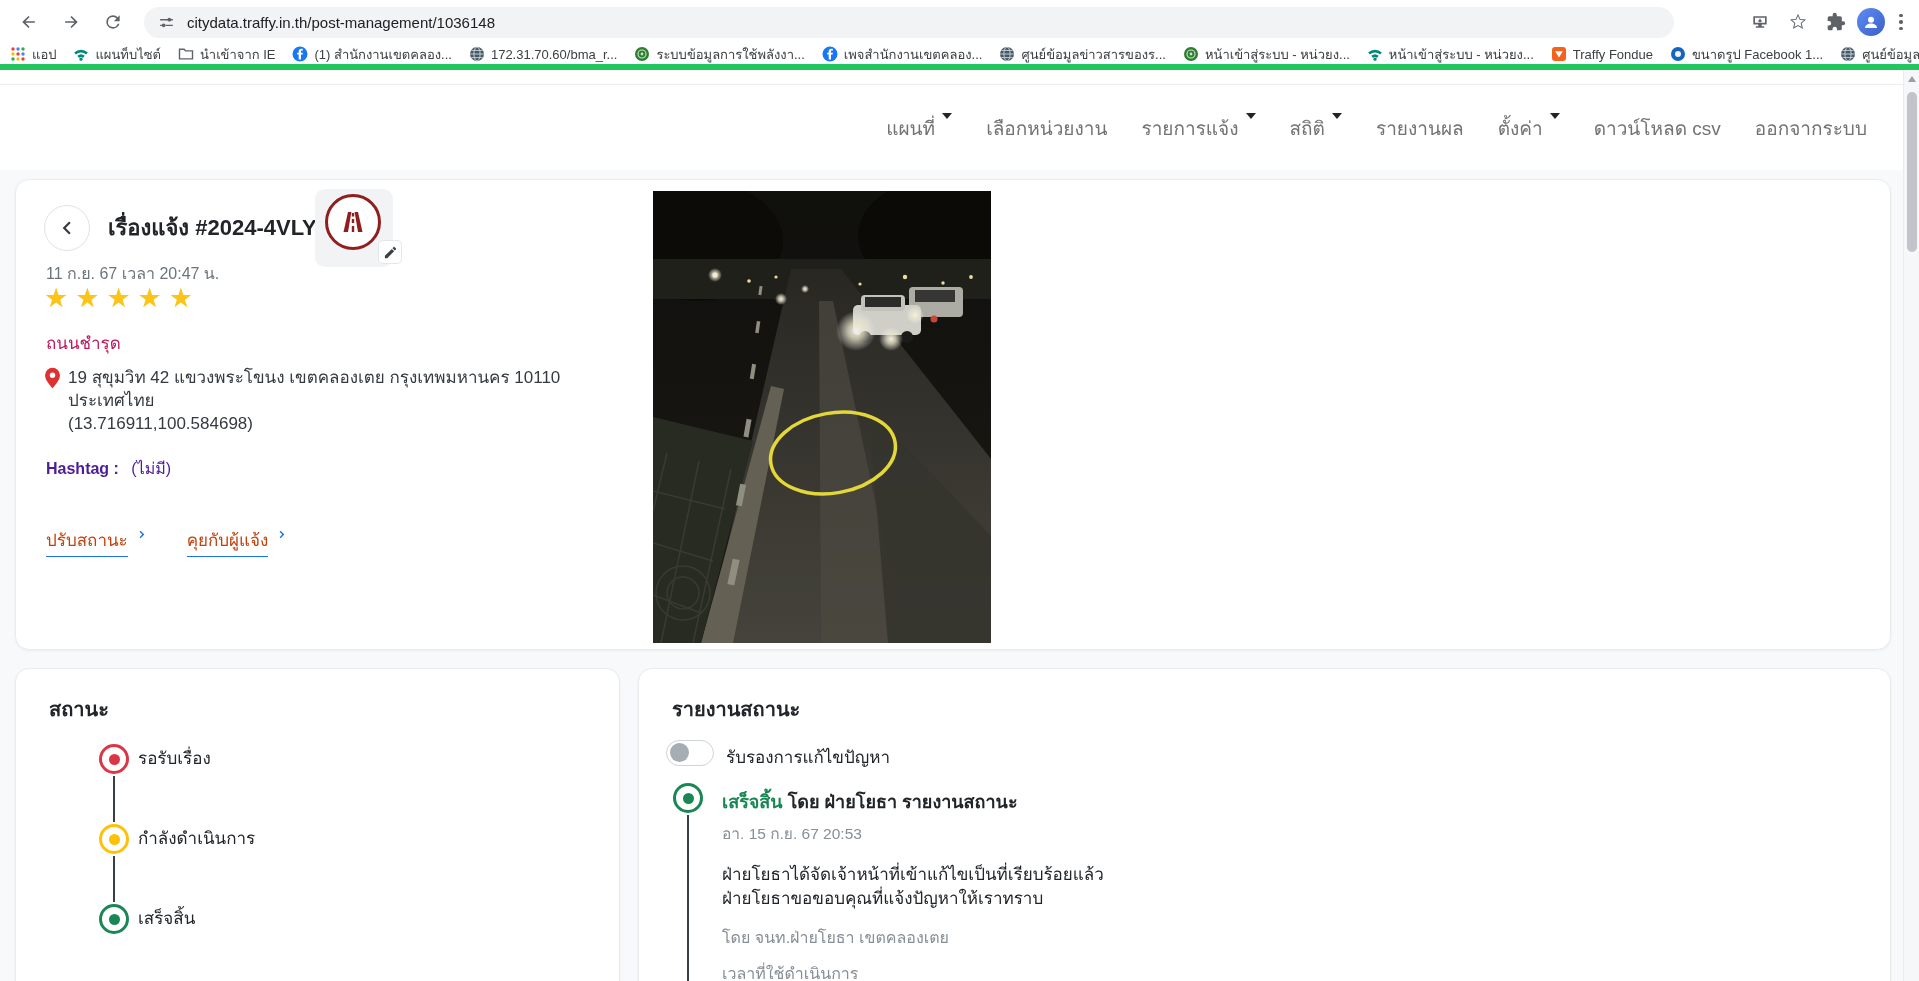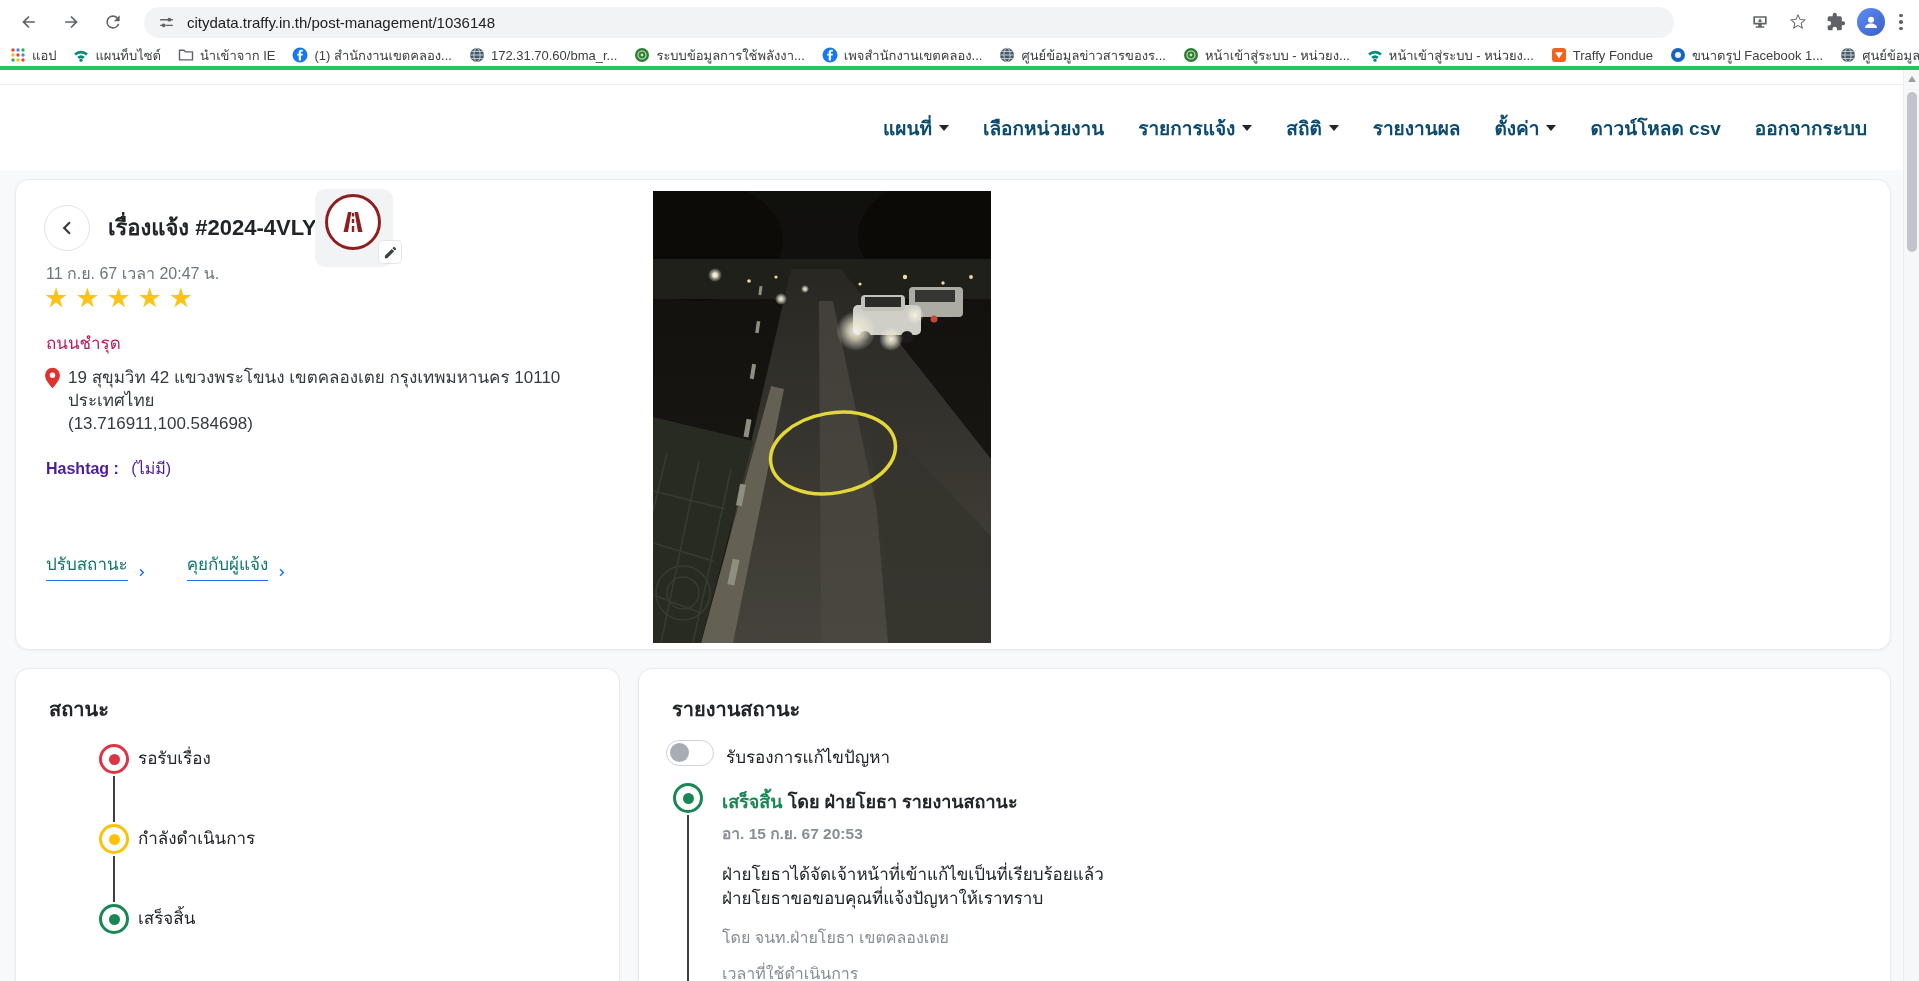--- a/index.html
+++ b/index.html
@@ -13,42 +13,42 @@
   .tb-back { margin-left:12px; } .tb-fwd { margin-left:8px; } .tb-reload { margin-left:8px; }
   .omnibox { margin-left:14px; width:1530px; height:31px; background:#f1f3f4; border-radius:16px; display:flex; align-items:center; padding:0 14px; }
   .omnibox svg { width:17px; height:17px; fill:#5f6368; flex:0 0 auto; }
   .url-text { margin-left:12px; font-size:15px; color:#202124; white-space:nowrap; overflow:hidden; }
   .tb-right { position:absolute; right:6px; top:0; height:44px; display:flex; align-items:center; gap:4px; }
   .avatar { width:28px; height:28px; border-radius:50%; background:linear-gradient(135deg,#5d8df7,#3b5fc4); display:flex; align-items:center; justify-content:center; }
   .avatar svg { width:18px; height:18px; fill:#fff; }
   .dots-v { width:24px; height:34px; display:flex; flex-direction:column; align-items:center; justify-content:center; gap:3px; }
   .dots-v i { width:3.5px; height:3.5px; border-radius:50%; background:#5f6368; }
 
-  .bookmarks { position:absolute; left:0; top:44px; width:1919px; height:26px; background:#fff; display:flex; align-items:center; padding:0 10px; border-bottom:4px solid #22c55e; }
+  .bookmarks { position:absolute; left:0; top:44px; width:1919px; height:26px; background:#fff; display:flex; align-items:center; padding:0 10px; border-bottom:6px solid #22c55e; }
   .bm { display:flex; align-items:center; gap:6px; margin-right:17px; white-space:nowrap; cursor:default; }
   .bm-label { font-size:13px; color:#3c4043; }
   .bm-ic { width:16px; height:16px; display:inline-flex; }
   .bm-ic svg { width:16px; height:16px; }
   .bm-sep { width:1px; height:16px; background:#d0d3d7; margin-right:12px; }
 
   
   .scrollbar { position:absolute; right:0; top:70px; width:16px; height:911px; background:#f6f7f8; border-left:1px solid #ececec; z-index:50; }
   .sb-up { position:absolute; top:6px; left:4px; width:0; height:0; border-left:4px solid transparent; border-right:4px solid transparent; border-bottom:6px solid #9aa0a6; }
   .sb-thumb { position:absolute; left:3px; top:22px; width:10px; height:160px; border-radius:5px; background:#c1c5ca; }
 
   
   .page-top-white { position:absolute; left:0; top:70px; width:1919px; height:100px; background:#fff; }
   .hairline { position:absolute; left:0; top:84px; width:1919px; height:1px; background:#ebeef0; }
   .app-header { position:absolute; left:0; top:86px; width:1903px; height:84px; background:#fff; display:flex; align-items:center; }
   .org { display:flex; align-items:center; gap:14px; margin-left:28px; cursor:pointer; }
   .org-logo { width:52px; height:52px; border-radius:50%; overflow:hidden; flex:0 0 auto; }
   .org-name { font-size:21px; font-weight:bold; color:#212529; white-space:nowrap; }
   .caret { width:0; height:0; border-left:5.5px solid transparent; border-right:5.5px solid transparent; border-top:6.5px solid #212529; display:inline-block; margin-left:8px; }
   .main-nav { position:absolute; right:36px; top:0; height:84px; display:flex; align-items:center; gap:34px; }
-  .nav-item { font-size:19px; font-weight:700; color:#0c4a6e; white-space:nowrap; display:flex; align-items:center; cursor:pointer; }
+  .nav-item { font-size:19px; font-weight:400; color:#737373; white-space:nowrap; display:flex; align-items:flex-start; cursor:pointer; }
   .nav-item .caret { border-top-color:#212529; margin-left:7px; }
 
   
   .card { position:absolute; background:#fff; border:1px solid #e9ecef; border-radius:14px; box-shadow:0 1px 3px rgba(0,0,0,.05); }
   .card-main { left:15px; top:179px; width:1876px; height:471px; }
   .card-status { left:15px; top:668px; width:605px; height:400px; }
   .card-report { left:638px; top:668px; width:1253px; height:400px; }
 
   
   .back-btn { position:absolute; left:28px; top:25px; width:46px; height:46px; border:1px solid #dee2e6; border-radius:50%; background:#fff; display:flex; align-items:center; justify-content:center; cursor:pointer; }
@@ -62,21 +62,21 @@
   .report-date { position:absolute; left:30px; top:81px; font-size:16px; color:#6c757d; }
   .star-row { position:absolute; left:28px; top:102px; font-size:27px; color:#fcc419; letter-spacing:7px; }
   .report-desc { position:absolute; left:30px; top:149px; font-size:17px; color:#be185d; }
   .addr-row { position:absolute; left:27px; top:186px; width:600px; display:flex; }
   .addr-pin { flex:0 0 auto; margin-top:1px; }
   .addr-pin svg { width:19px; height:22px; fill:#e03131; }
   .addr-text { margin-left:6px; font-size:17px; color:#343a40; line-height:23px; }
   .hashtag-row { position:absolute; left:30px; top:276px; font-size:16px; color:#4c1d95; }
   .hashtag-row b { font-weight:bold; margin-right:8px; }
   .link-row { position:absolute; left:30px; top:346px; display:flex; gap:36px; }
-  .action-link { display:flex; align-items:flex-end; color:#0f766e; font-size:17px; cursor:pointer;margin-top:24px; }
+  .action-link { display:flex; align-items:flex-start; color:#c2410c; font-size:17px; cursor:pointer; }
   .action-link .lbl { border-bottom:1px solid #1a73e8; padding-bottom:3px; }
   .action-link svg { width:17px; height:17px; fill:#1a73e8; margin-left:6px; }
 
   .photo { position:absolute; left:637px; top:11px; width:338px; height:452px; overflow:hidden; background:#141310; }
 
   
   .panel-title { position:absolute; left:33px; top:24px; font-size:20px; font-weight:bold; color:#212529; }
   .steps { position:absolute; left:0; top:0; width:100%; height:100%; }
   .step-dot { position:absolute; left:83px; width:30px; height:30px; border-radius:50%; border:3px solid #ccc; background:#fff; display:flex; align-items:center; justify-content:center; }
   .step-core { width:11px; height:11px; border-radius:50%; }
@@ -86,21 +86,21 @@
   
   .switch-row { position:absolute; left:27px; top:66px; display:flex; align-items:center; cursor:pointer; }
   .switch { width:48px; height:26px; border-radius:13px; background:#fff; border:1px solid #ced4da; position:relative; flex:0 0 auto; }
   .switch .knob { position:absolute; left:3px; top:2.5px; width:19px; height:19px; border-radius:50%; background:#a6adb4; }
   .switch-label { margin-left:12px; font-size:17px; color:#212529;margin-top:8px; }
   .entry-dot { position:absolute; left:34px; top:114px; width:30px; height:30px; border-radius:50%; border:3px solid #198754; background:#fff; display:flex; align-items:center; justify-content:center; }
   .entry-dot .step-core { background:#198754; }
   .entry-line { position:absolute; left:48px; top:146px; width:1.5px; height:254px; background:#3a3f44; }
   .entry-title { position:absolute; left:83px; top:118px; font-size:18px; font-weight:bold; color:#212529; white-space:nowrap; }
   .entry-title .st { color:#198754; }
-  .entry-date { position:absolute; left:83px; top:152px; font-size:15.5px; color:#868e96;font-weight:bold; }
+  .entry-date { position:absolute; left:83px; top:152px; font-size:15.5px; color:#868e96; }
   .entry-msg { position:absolute; left:83px; top:194px; font-size:17px; color:#212529; line-height:24px; }
   .entry-author { position:absolute; left:83px; top:256px; font-size:16px; color:#868e96; }
   .entry-duration { position:absolute; left:83px; top:292px; font-size:16px; color:#868e96; }
 </style>
 </head>
 <body>
 
 <div class="toolbar">
   <div class="tb-icon tb-back">
     <svg viewBox="0 0 24 24">

